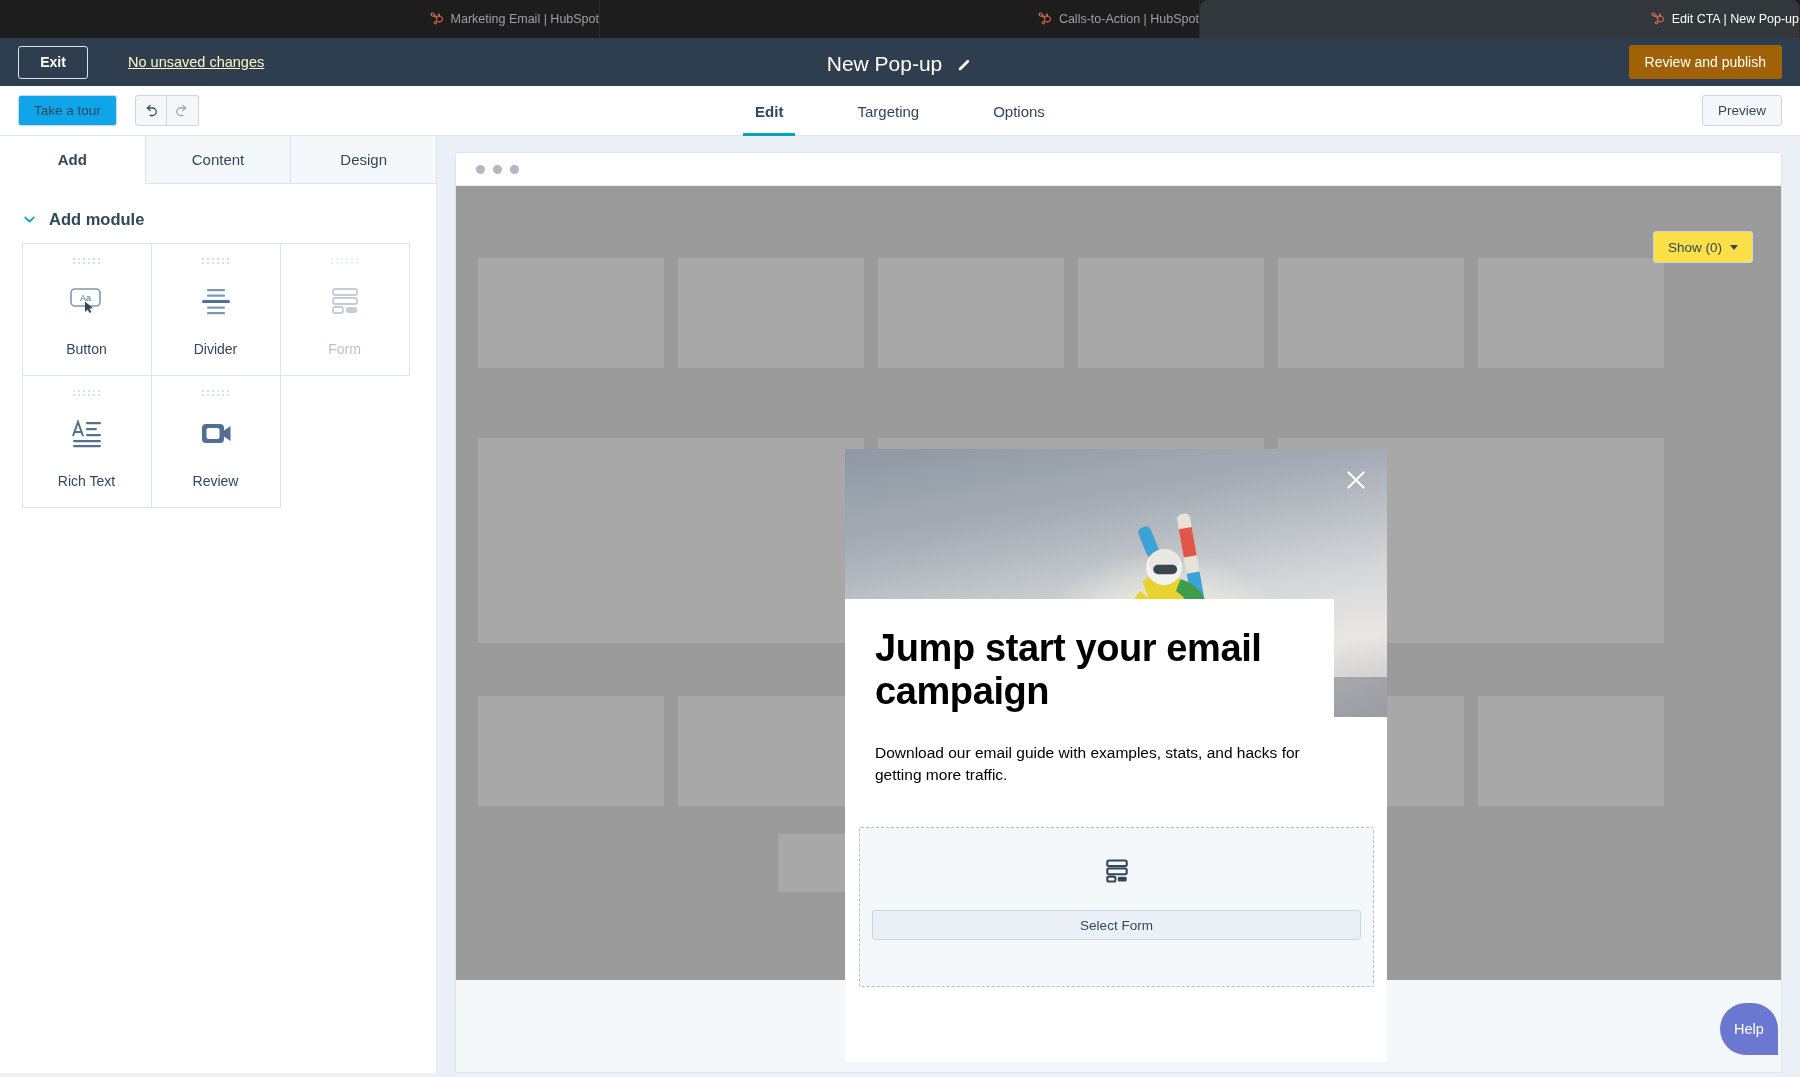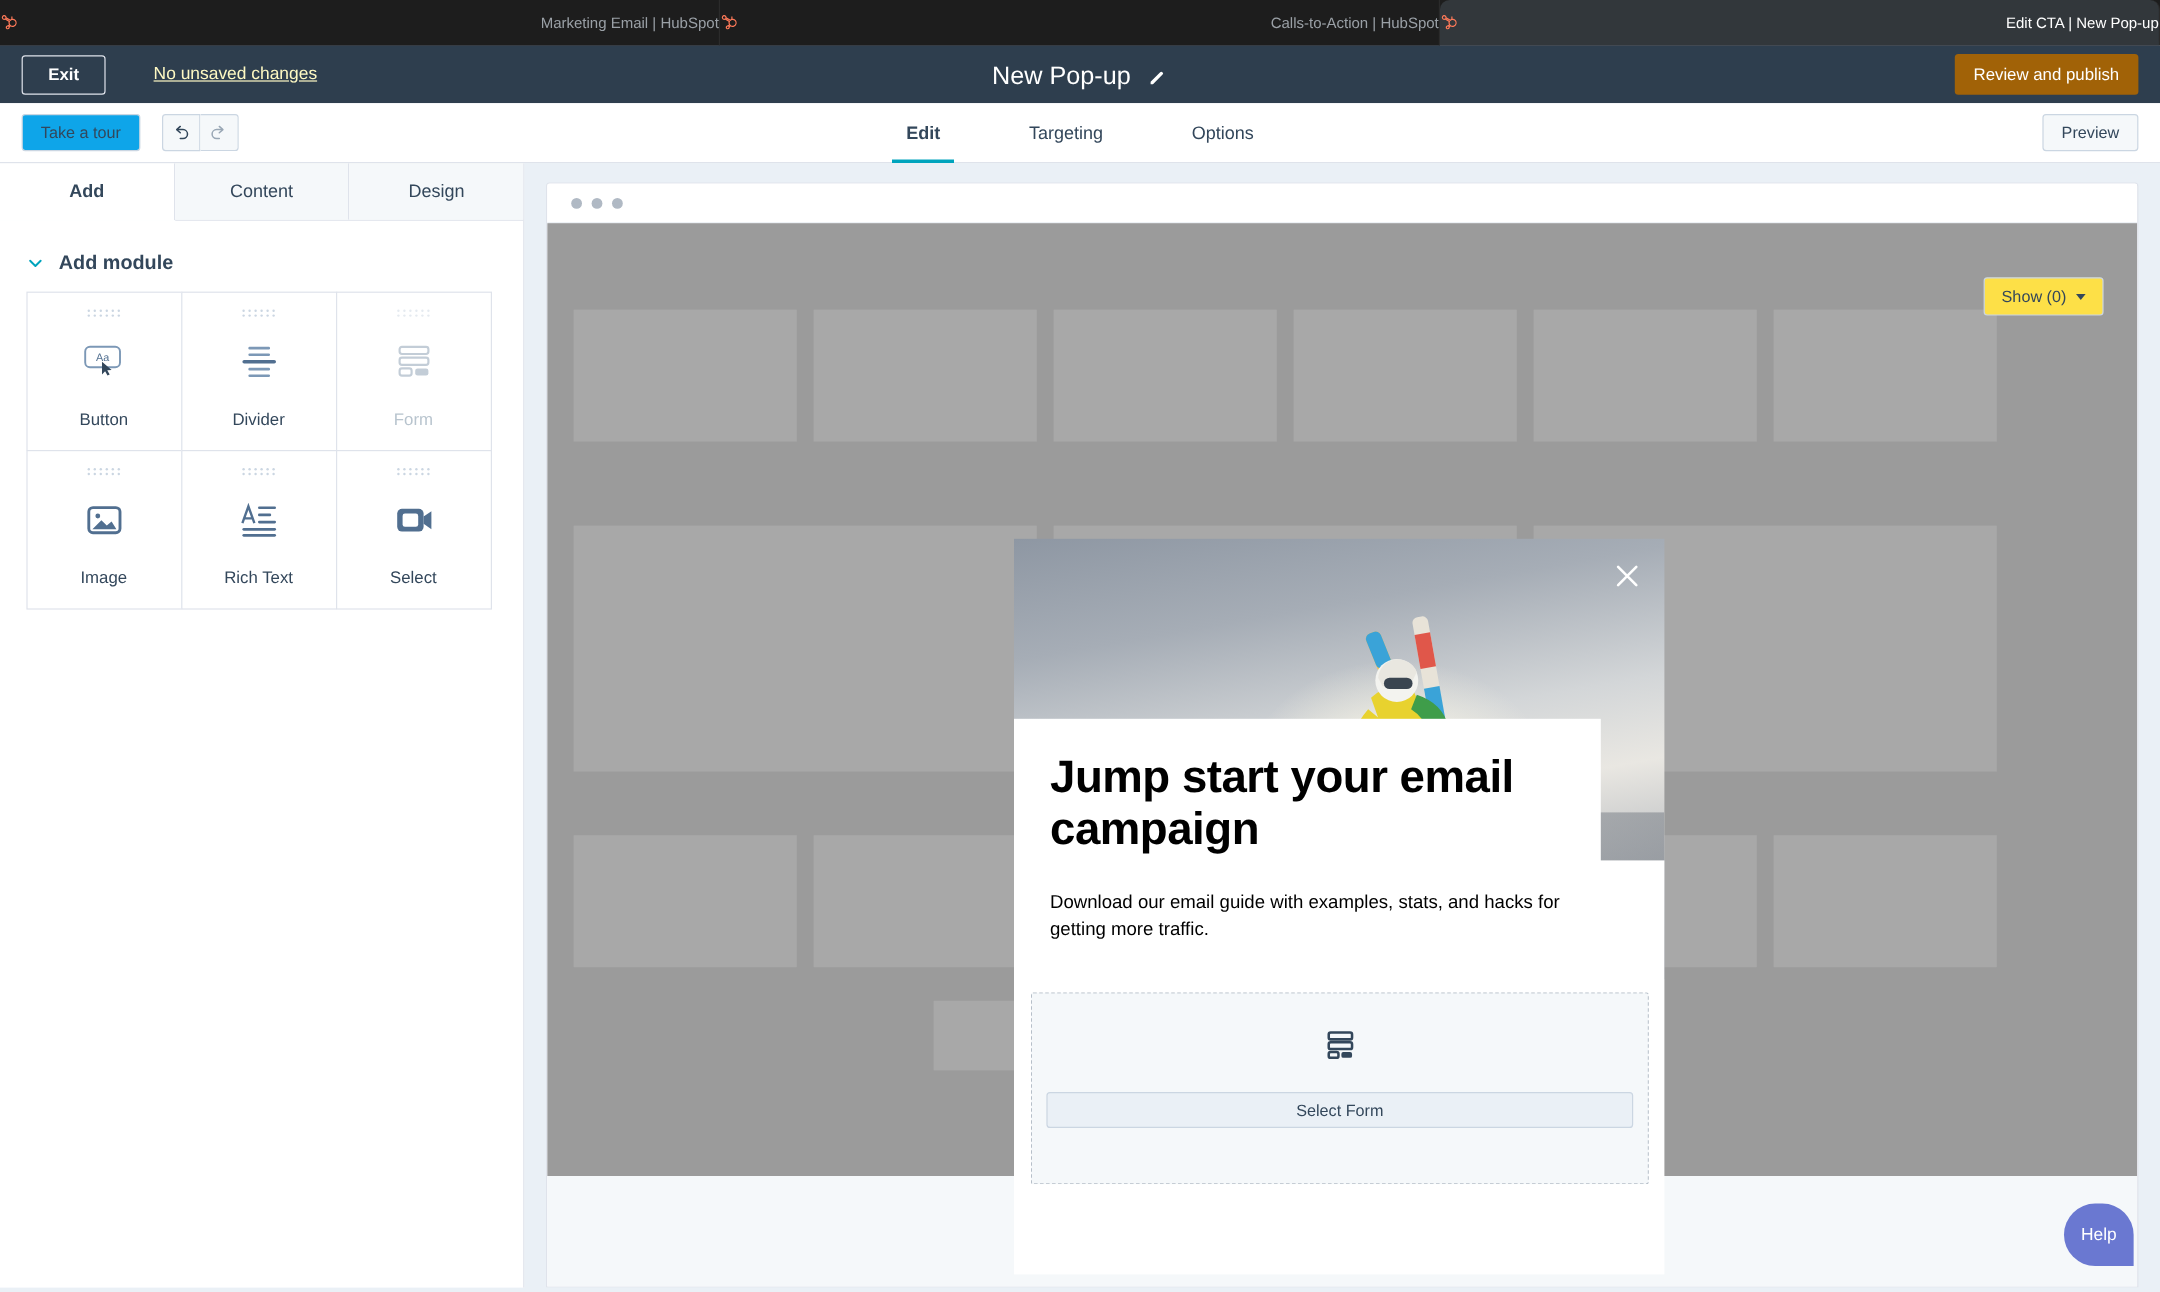--- a/index.html
+++ b/index.html
@@ -8,21 +8,21 @@
     font-family: "Liberation Sans", sans-serif;
     background: #eaf0f6; overflow: hidden;
   }
 
   
   .tabstrip {
     height: 38px; background: #1d1d1d; display: flex; align-items: flex-end;
   }
   .tab {
     height: 38px; flex: 1; display: flex; align-items: center;
-    justify-content: space-between; gap: 8px;
+    justify-content: flex-end; gap: 8px;
     font-size: 12.5px; color: #9aa0a6; background: #1d1d1d;
     border-right: 1px solid #2b2b2b; position: relative;
   }
   .tab.active { background: #32373b; color: #ffffff; border-radius: 8px 8px 0 0; }
   .tab .fav { width: 14px; height: 14px; flex: none; }
 
   
   .header {
     height: 48px; background: #2e3e4e; display: flex; align-items: center;
     padding: 0 18px; position: relative;
@@ -366,44 +366,20 @@
           <svg width="42" height="32" viewBox="0 0 42 32">
             <rect x="9" y="4" width="24" height="6" rx="2" fill="none" stroke="#c3cdd7" stroke-width="1.8"></rect>
             <rect x="9" y="13" width="24" height="6" rx="2" fill="none" stroke="#c3cdd7" stroke-width="1.8"></rect>
             <rect x="9" y="22" width="10" height="6" rx="2" fill="none" stroke="#c3cdd7" stroke-width="1.8"></rect>
             <rect x="22" y="22" width="11" height="6" rx="2" fill="#c3cdd7"></rect>
           </svg>
         </div>
         <div class="modlabel">Form</div>
       </div>
 
-      <div class="modcard">
-        <div class="dots">
-          <i></i>
-            <i></i>
-            <i></i>
-            <i></i>
-            <i></i>
-            <i></i>
-            <i></i>
-            <i></i>
-            <i></i>
-            <i></i>
-            <i></i>
-            <i></i>
-        </div>
-        <div class="modicon">
-          <svg width="42" height="32" viewBox="0 0 42 32">
-            <rect x="8" y="6" width="26" height="21" rx="3.5" fill="none" stroke="#516f90" stroke-width="2.4"></rect>
-            <circle cx="15.5" cy="13" r="2" fill="#516f90"></circle>
-            <path d="M11 24 18.5 16.5 23 21 27 17.5 31 24z" fill="#516f90"></path>
-          </svg>
-        </div>
-        <div class="modlabel">Image</div>
-      </div>
 
       <div class="modcard">
         <div class="dots">
           <i></i>
             <i></i>
             <i></i>
             <i></i>
             <i></i>
             <i></i>
             <i></i>
@@ -441,21 +417,21 @@
             <i></i>
             <i></i>
         </div>
         <div class="modicon">
           <svg width="42" height="32" viewBox="0 0 42 32">
             <rect x="7" y="7" width="22" height="19" rx="4" fill="#516f90"></rect>
             <rect x="11.5" y="11" width="13" height="11" rx="2" fill="#ffffff"></rect>
             <path d="M29 13.5 35.5 9v15L29 19.5z" fill="#516f90"></path>
           </svg>
         </div>
-        <div class="modlabel">Select</div>
+        <div class="modlabel">Review</div>
       </div>
 
     </div>
   </div>
 
   <div class="canvas">
     <div class="browser-mock">
       <div class="mock-chrome">
         <i></i>
         <i></i>

